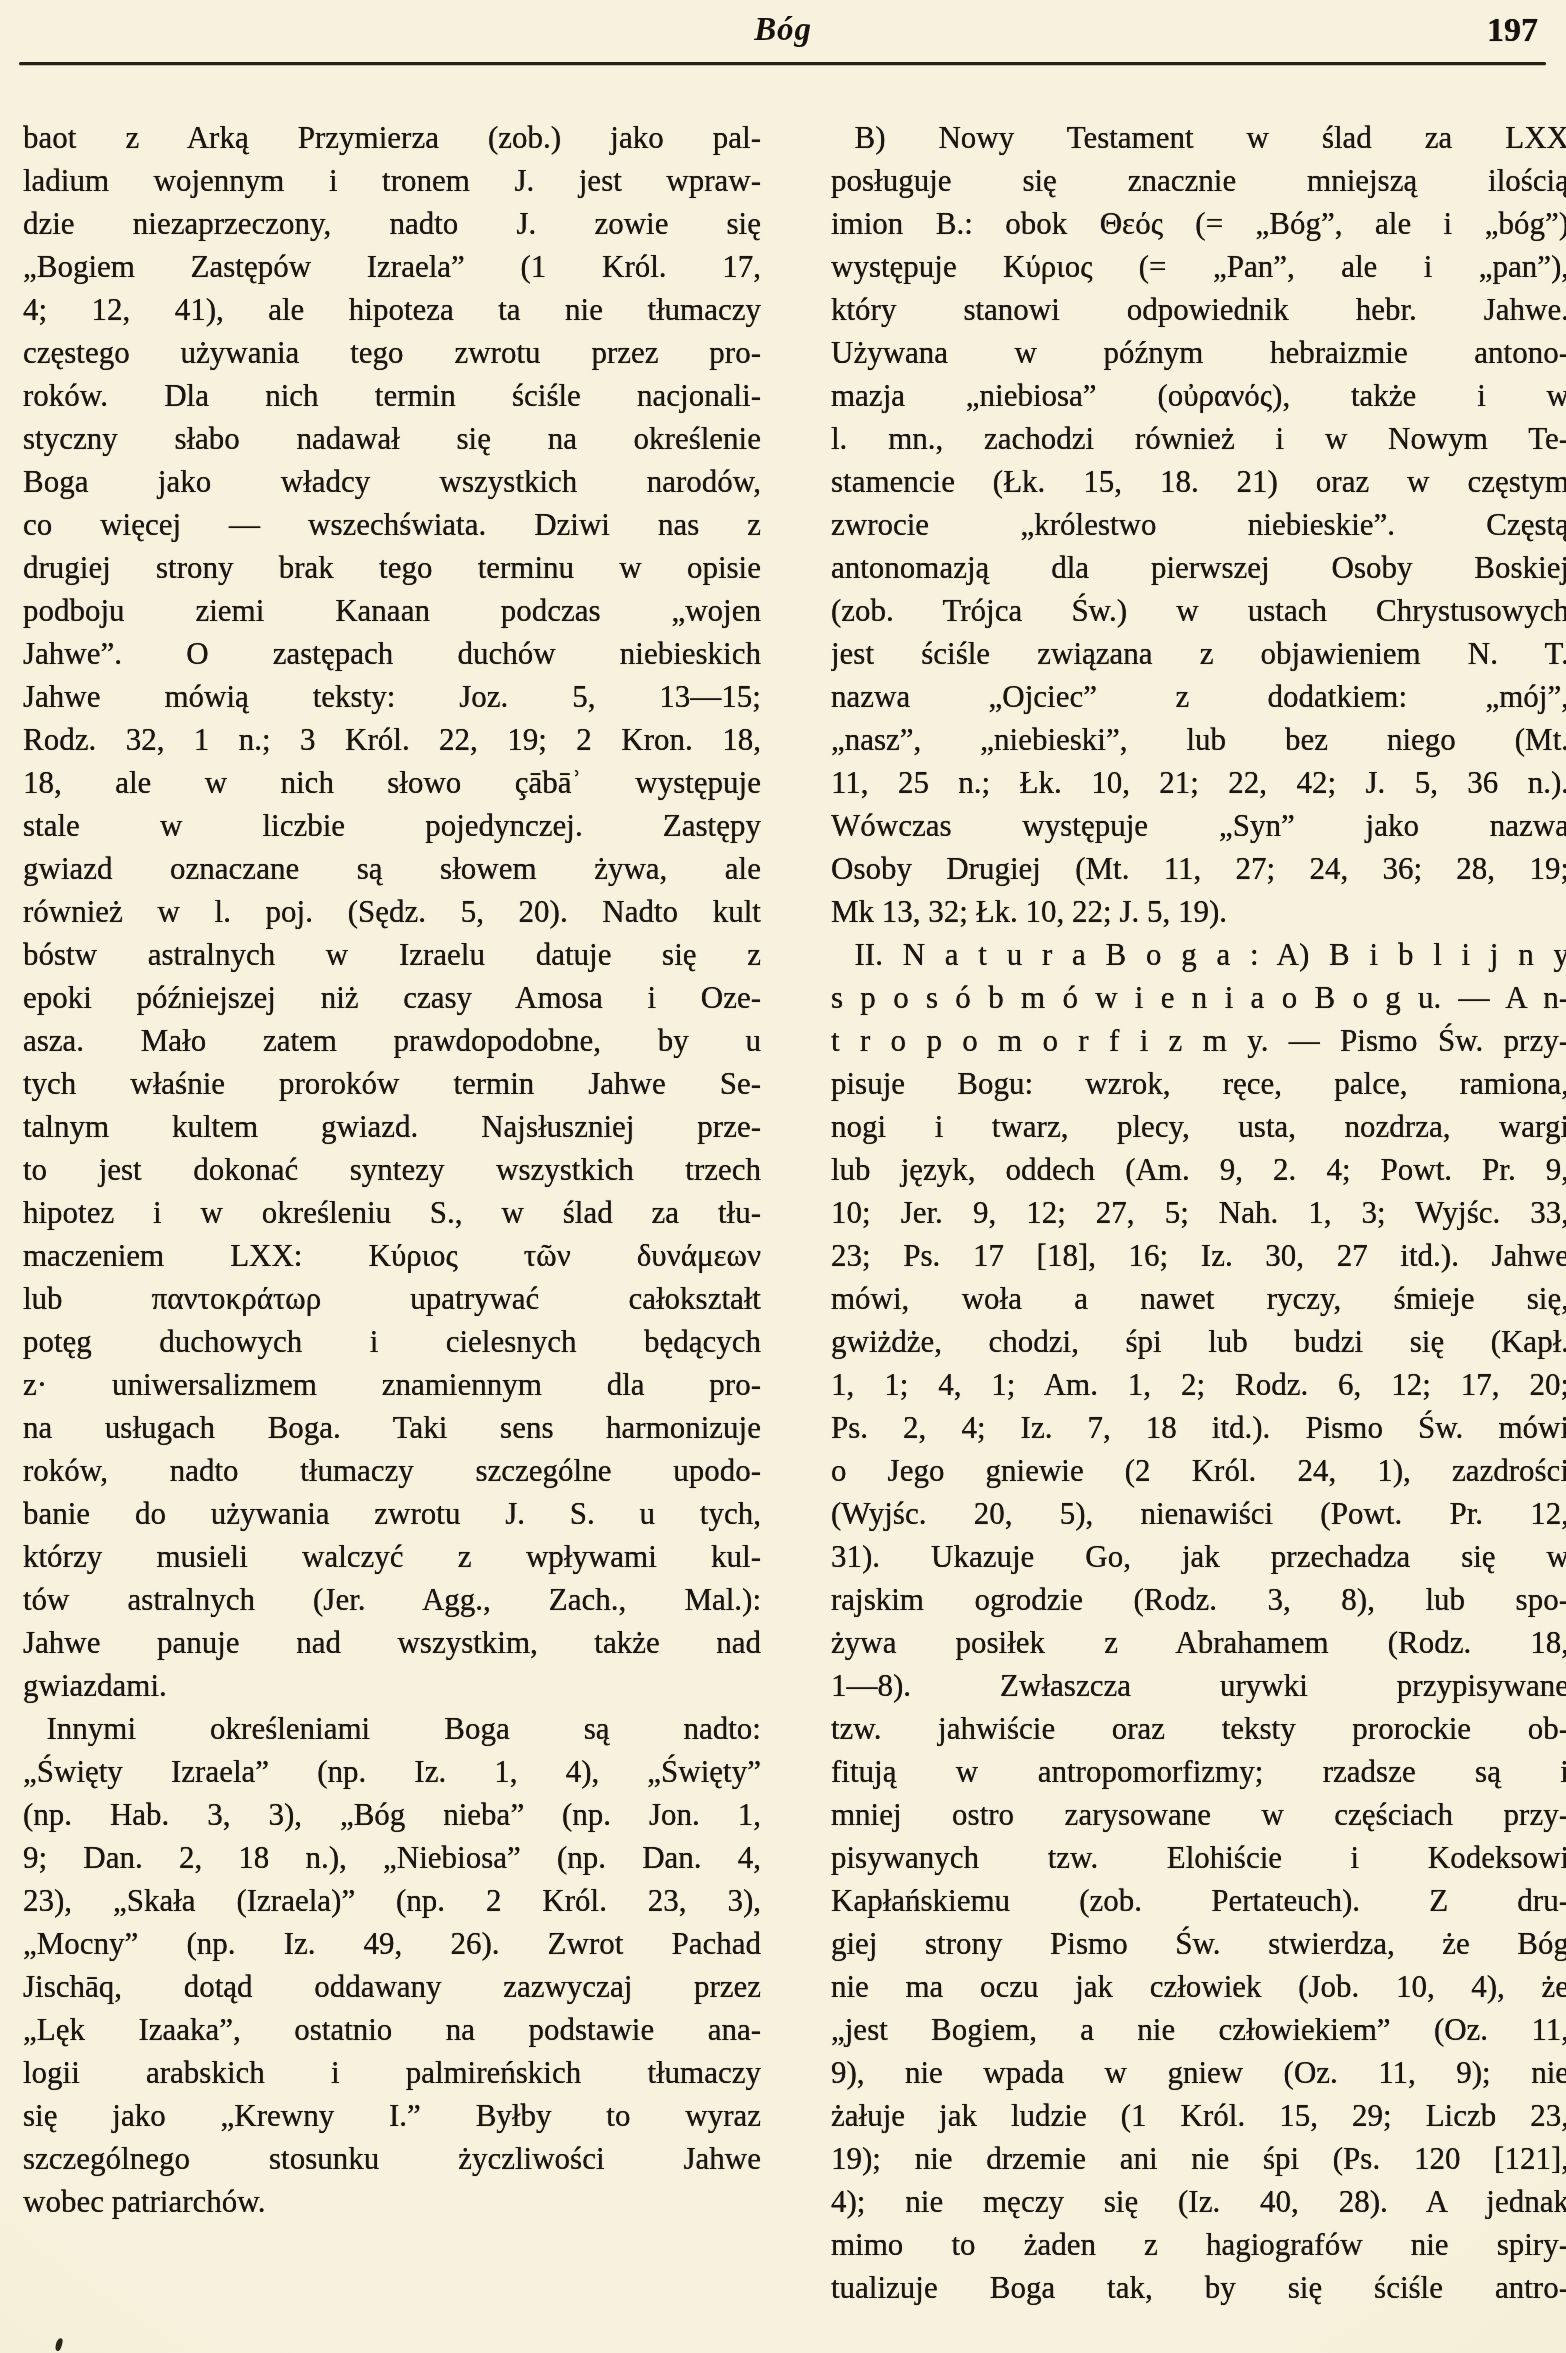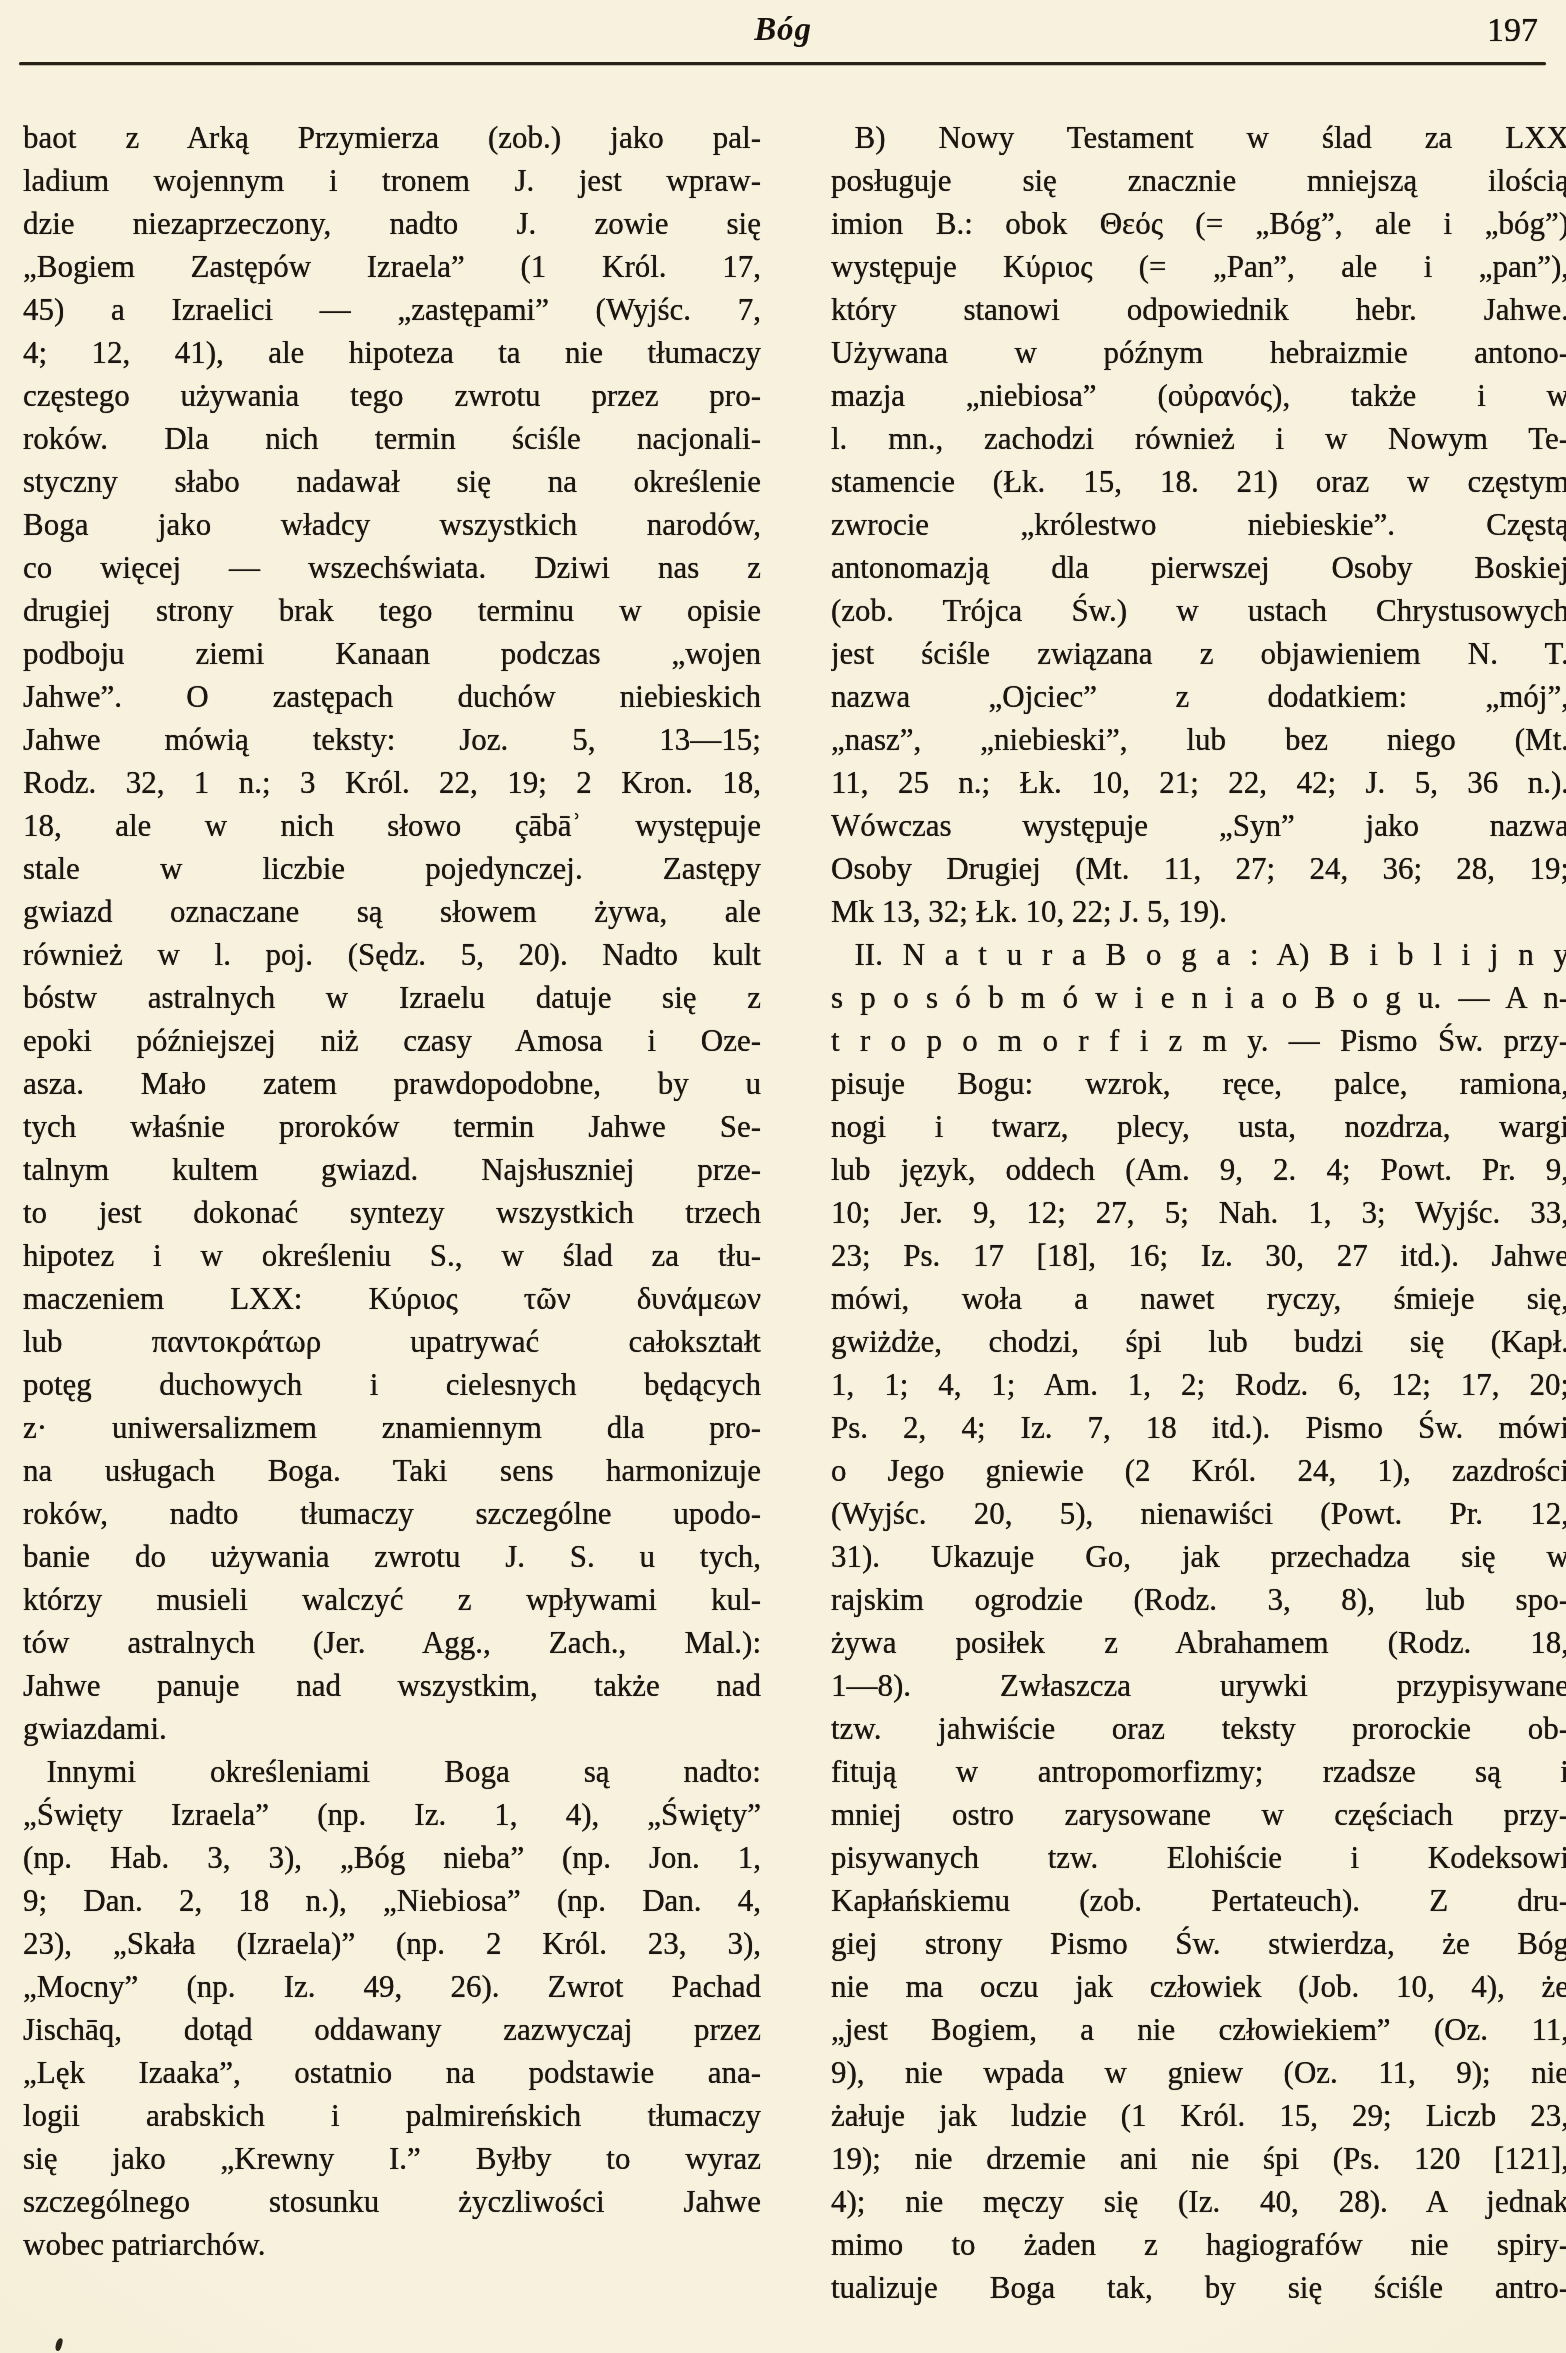--- a/index.html
+++ b/index.html
@@ -27,21 +27,21 @@
     font-weight: 700;
     letter-spacing: 0.8px;
     color: #17120d;
     font-style: italic;
   }
   .page-number {
     position: absolute;
     top: 11px;
     right: 28px;
     font-size: 34px;
-    font-weight: 400;
+    font-weight: 700;
     color: #17120d;
     text-shadow: 0 0 0.8px #17120d;
   }
   .head-rule {
     position: absolute;
     top: 62px;
     left: 19px;
     right: 20.4px;
     height: 3.1px;
     background: #262015;
@@ -94,21 +94,20 @@
   <div class="running-head">Bóg</div>
   <div class="page-number">197</div>
   <div class="head-rule"></div>
 
   <div class="columns">
     <div class="col">
         <div class="line">baot z Arką Przymierza (zob.) jako pal-</div>
         <div class="line">ladium wojennym i tronem J. jest wpraw-</div>
         <div class="line">dzie niezaprzeczony, nadto J. zowie się</div>
         <div class="line">„Bogiem Zastępów Izraela” (1 Król. 17,</div>
-        <div class="line">45) a Izraelici — „zastępami” (Wyjśc. 7,</div>
         <div class="line">4; 12, 41), ale hipoteza ta nie tłumaczy</div>
         <div class="line">częstego używania tego zwrotu przez pro-</div>
         <div class="line">roków. Dla nich termin ściśle nacjonali-</div>
         <div class="line">styczny słabo nadawał się na określenie</div>
         <div class="line">Boga jako władcy wszystkich narodów,</div>
         <div class="line">co więcej — wszechświata. Dziwi nas z</div>
         <div class="line">drugiej strony brak tego terminu w opisie</div>
         <div class="line">podboju ziemi Kanaan podczas „wojen</div>
         <div class="line">Jahwe”. O zastępach duchów niebieskich</div>
         <div class="line">Jahwe mówią teksty: Joz. 5, 13—15;</div>

